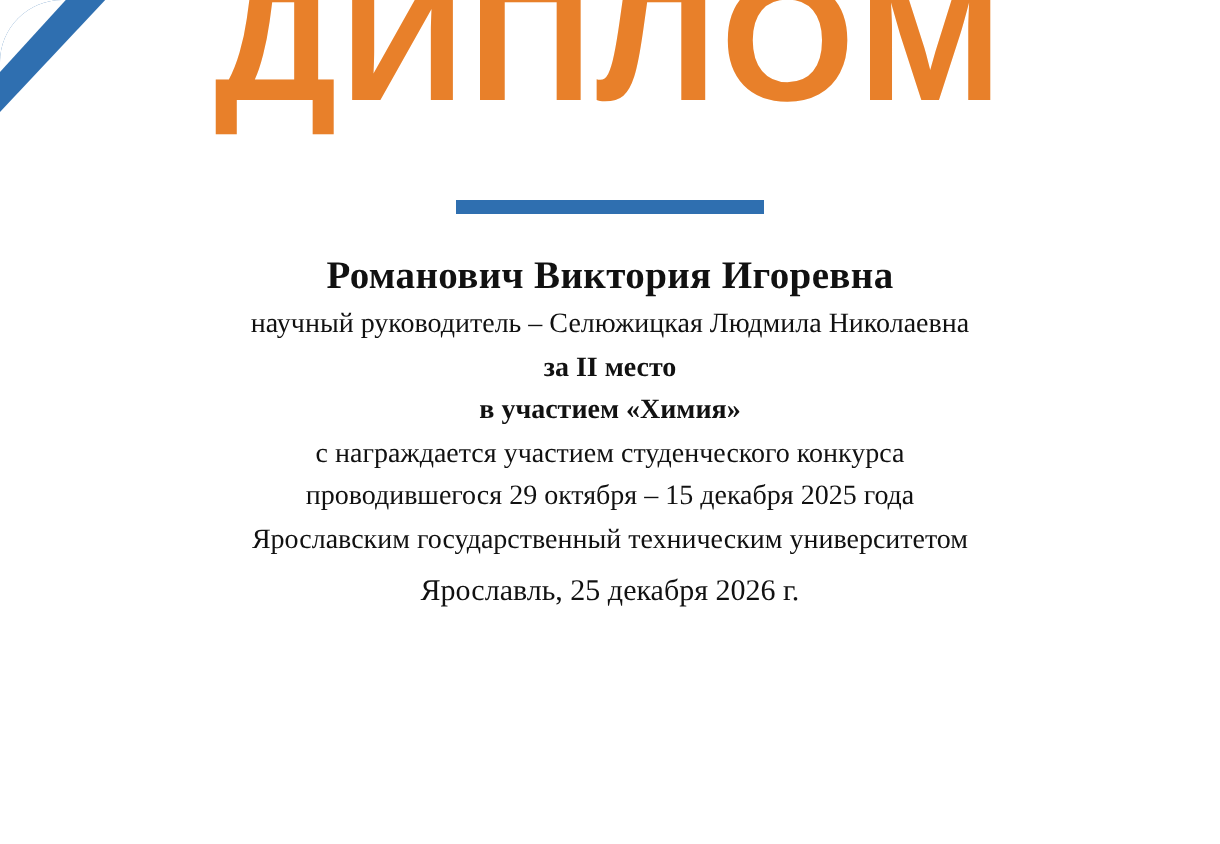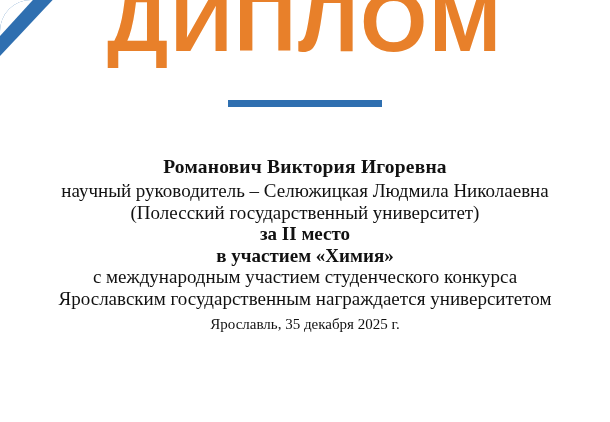--- a/index.html
+++ b/index.html
@@ -69,24 +69,23 @@
   }
 
   
   .body-block {
     position: absolute;
     top: 126px;
     left: 0;
     width: 610px;
     text-align: center;
     color: #111111;
-    margin-top: 28px;
   }
   .line {
-    font-size: 19px;
+    font-size: 14px;
     line-height: 21.5px;
     white-space: nowrap;
   }
   .line.bold {
     font-weight: bold;
   }
   .line.name {
     font-size: 19.5px;
     font-weight: bold;
     line-height: 26px;
@@ -106,21 +105,21 @@
   <div class="corner-ribbon"></div>
   <div class="corner-ribbon-inner"></div>
 
   <div class="title">ДИПЛОМ</div>
 
   <div class="title-underline"></div>
 
   <div class="body-block">
     <div class="line name">Романович Виктория Игоревна</div>
     <div class="line">научный руководитель – Селюжицкая Людмила Николаевна</div>
-    <div class="line">(Полесский государственный университет)</div>
     <div class="line bold">за II место</div>
     <div class="line bold">в участием «Химия»</div>
-    <div class="line">с международным участием студенческого конкурса</div>
-    <div class="line">Ярославским государственным награждается университетом</div>
-    <div class="line city">Ярославль, 35 декабря 2025 г.</div>
+    <div class="line">с награждается участием студенческого конкурса</div>
+    <div class="line">проводившегося 29 октября – 15 декабря 2025 года</div>
+    <div class="line">Ярославским государственный техническим университетом</div>
+    <div class="line city">Ярославль, 25 декабря 2026 г.</div>
   </div>
 
 </div>
 
 </body></html>

